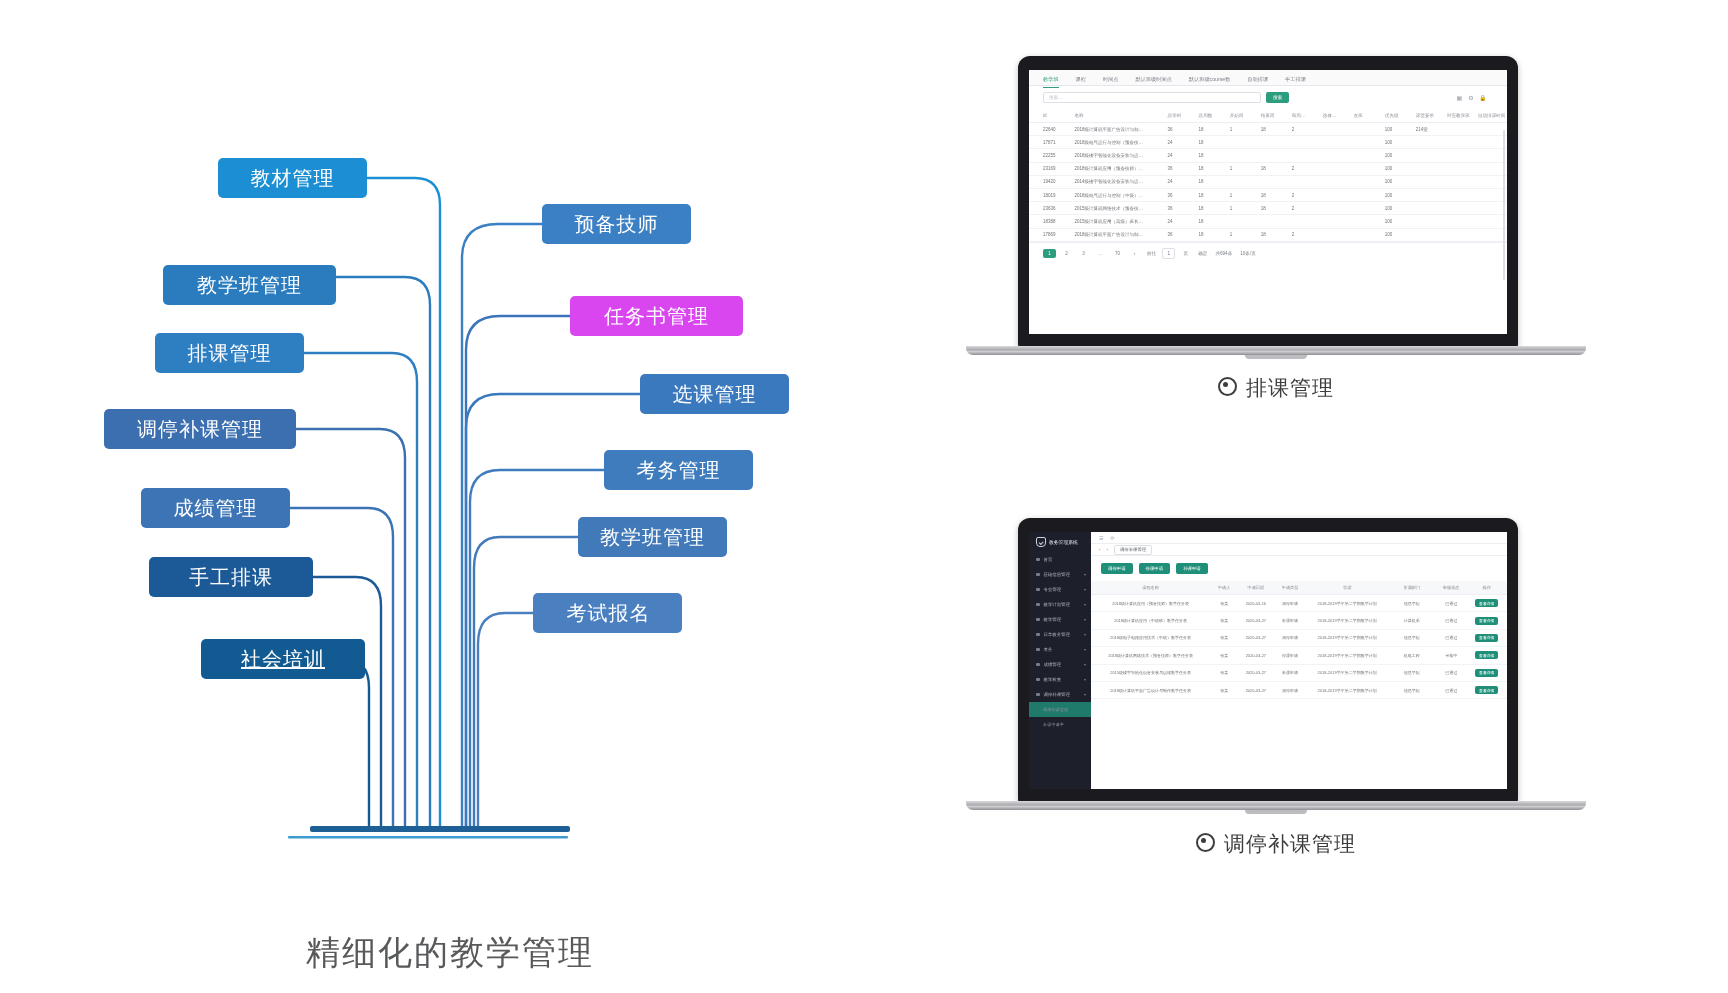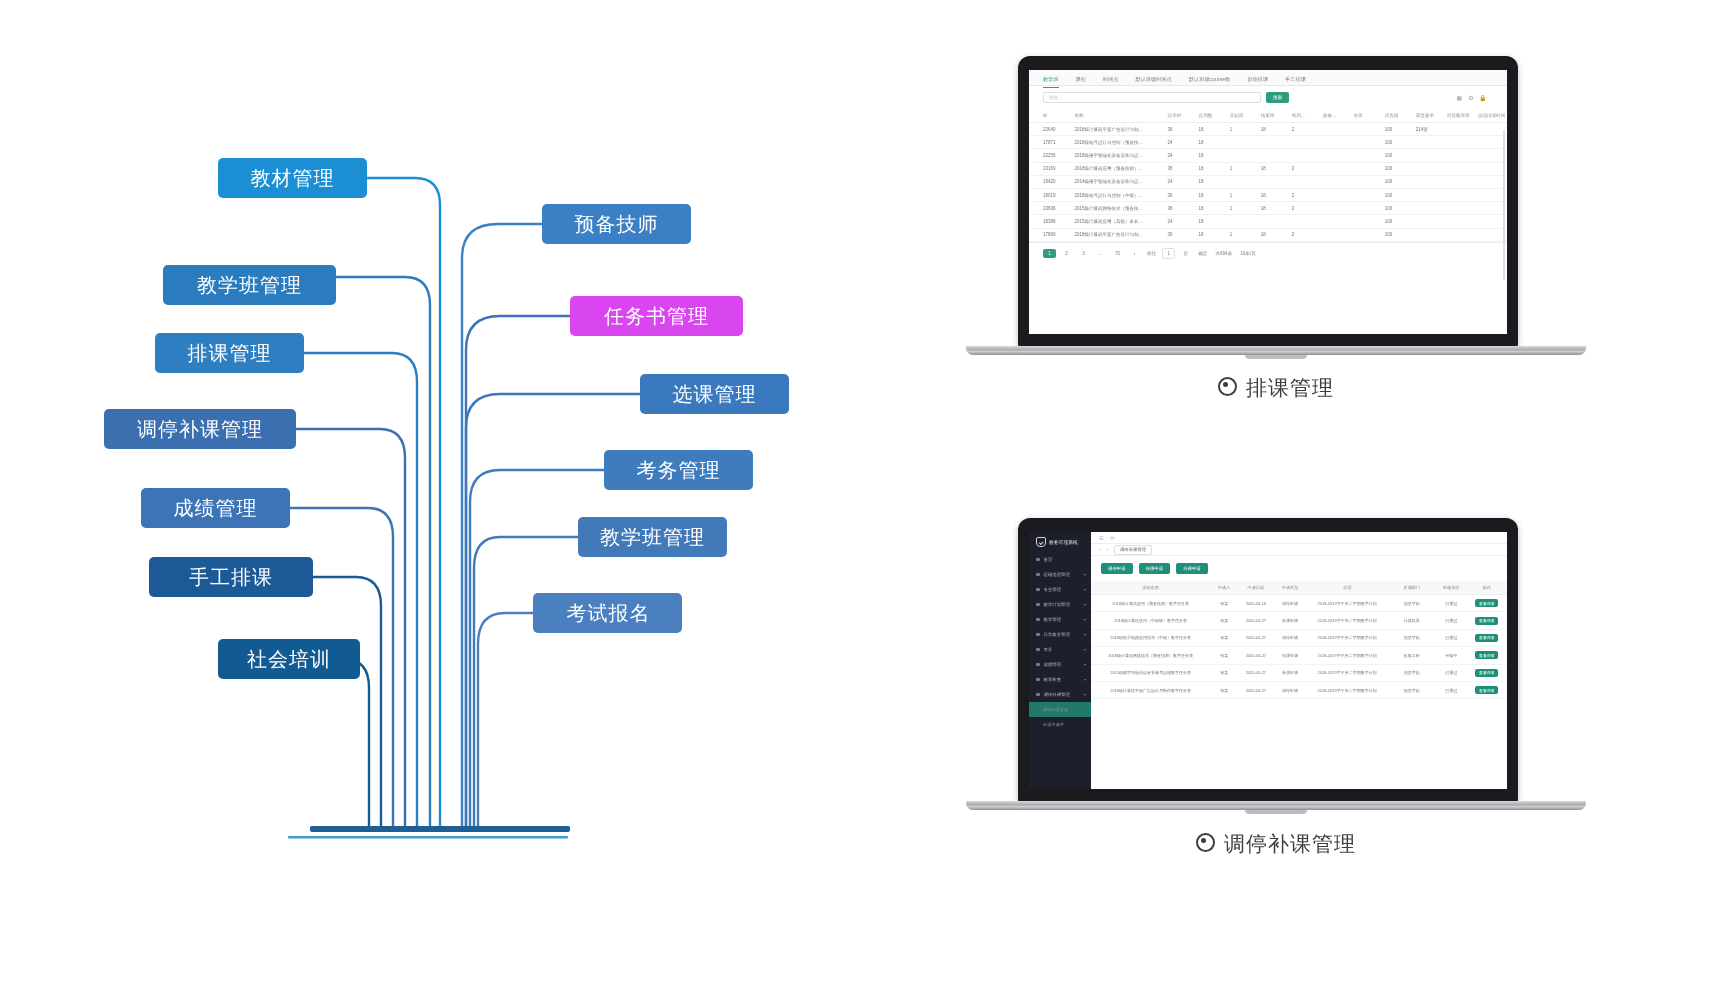--- a/index.html
+++ b/index.html
@@ -254,21 +254,21 @@
     </div>
     <div class="node" style="left:104px;top:409px;width:192px;background:#3b6fb0;">
       <span>调停补课管理</span>
     </div>
     <div class="node" style="left:141px;top:488px;width:149px;background:#3d74b5;">
       <span>成绩管理</span>
     </div>
     <div class="node" style="left:149px;top:557px;width:164px;background:#1c5a97;">
       <span>手工排课</span>
     </div>
-    <div class="node" style="left:218px;top:639px;width:142px;background:#125b92;">
+    <div class="node" style="left:201px;top:639px;width:164px;background:#125b92;text-decoration:underline;">
       <span>社会培训</span>
     </div>
 
     <div class="node" style="left:542px;top:204px;width:149px;background:#3b7fc4;">
       <span>预备技师</span>
     </div>
     <div class="node" style="left:570px;top:296px;width:173px;background:#d946ef;">
       <span>任务书管理</span>
     </div>
     <div class="node" style="left:640px;top:374px;width:149px;background:#3b79bf;">
@@ -277,20 +277,21 @@
     <div class="node" style="left:604px;top:450px;width:149px;background:#3f7cbe;">
       <span>考务管理</span>
     </div>
     <div class="node" style="left:578px;top:517px;width:149px;background:#4279b9;">
       <span>教学班管理</span>
     </div>
     <div class="node" style="left:533px;top:593px;width:149px;background:#4a7fc0;padding-left:16px;">
       <span>考试报名</span>
     </div>
 
+    <div id="tree-title">精细化的教学管理</div>
   </div>
 
   <div class="laptop" style="left:966px;top:56px;width:620px;height:310px;">
     <div class="laptop-bezel" style="left:52px;top:0;width:500px;height:292px;">
       <div class="laptop-screen">
 
         <div class="app1">
 
           <div class="app1-tabs">
             <div class="app1-tab active">教学班</div>

